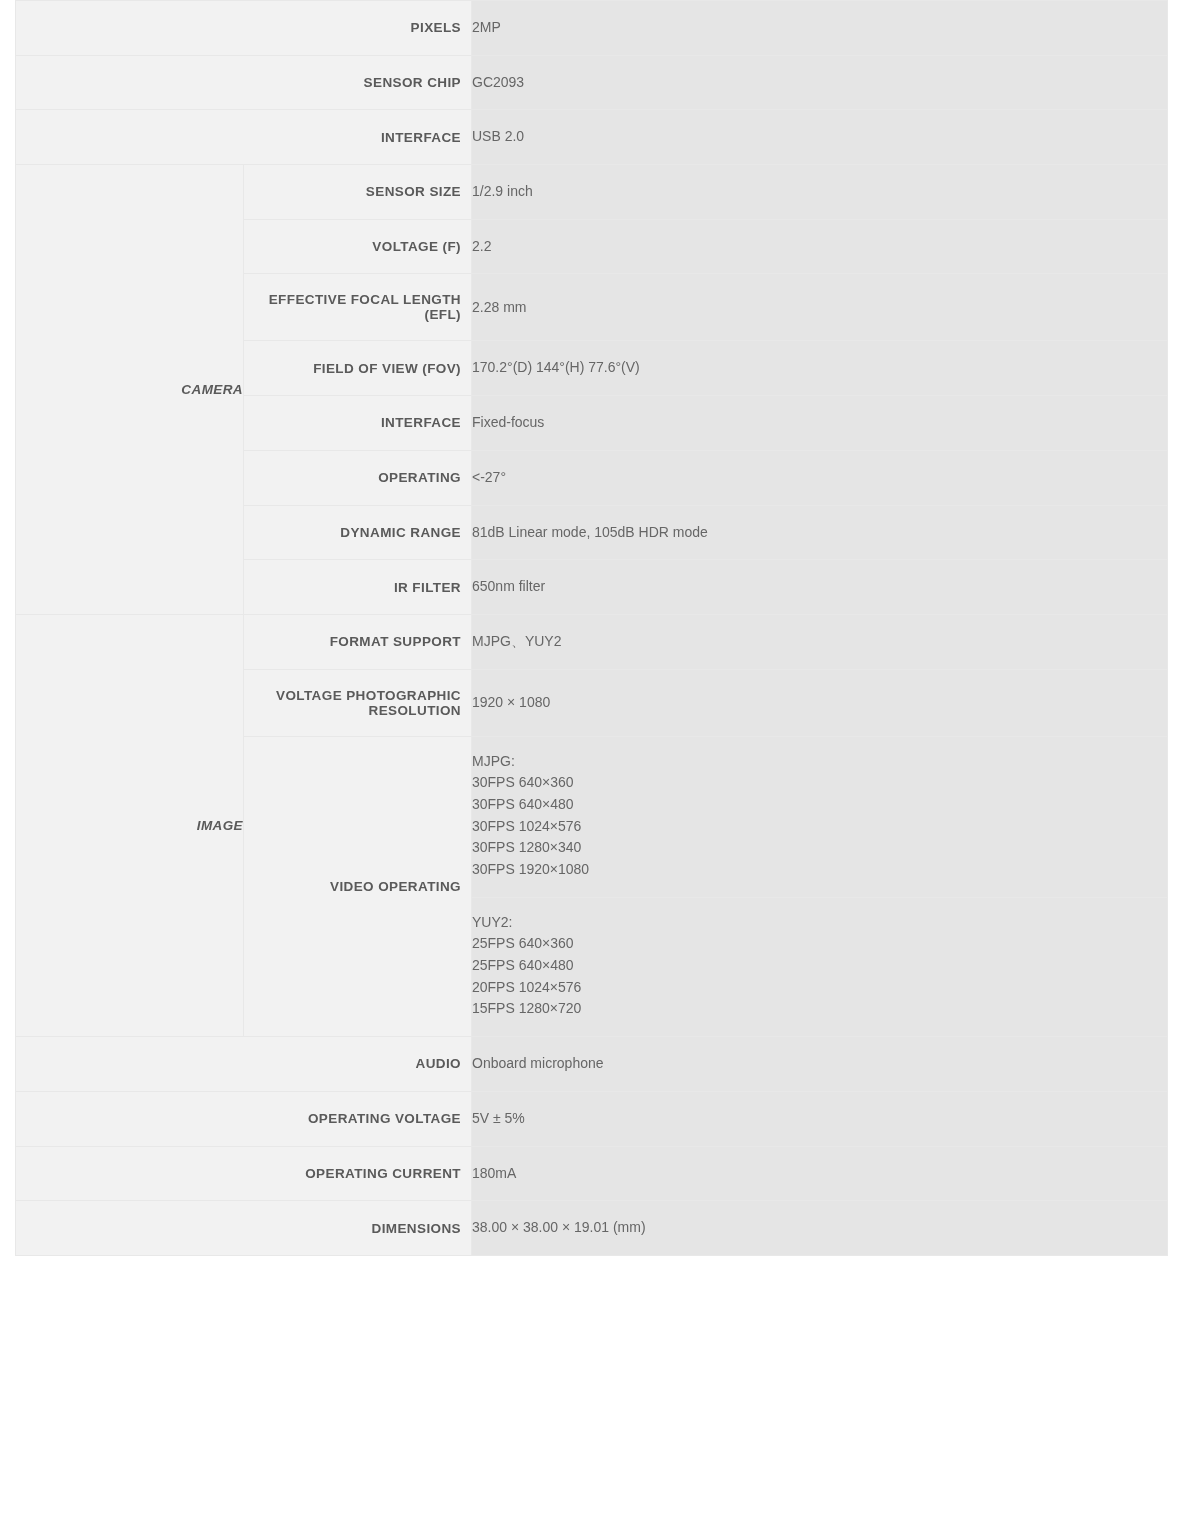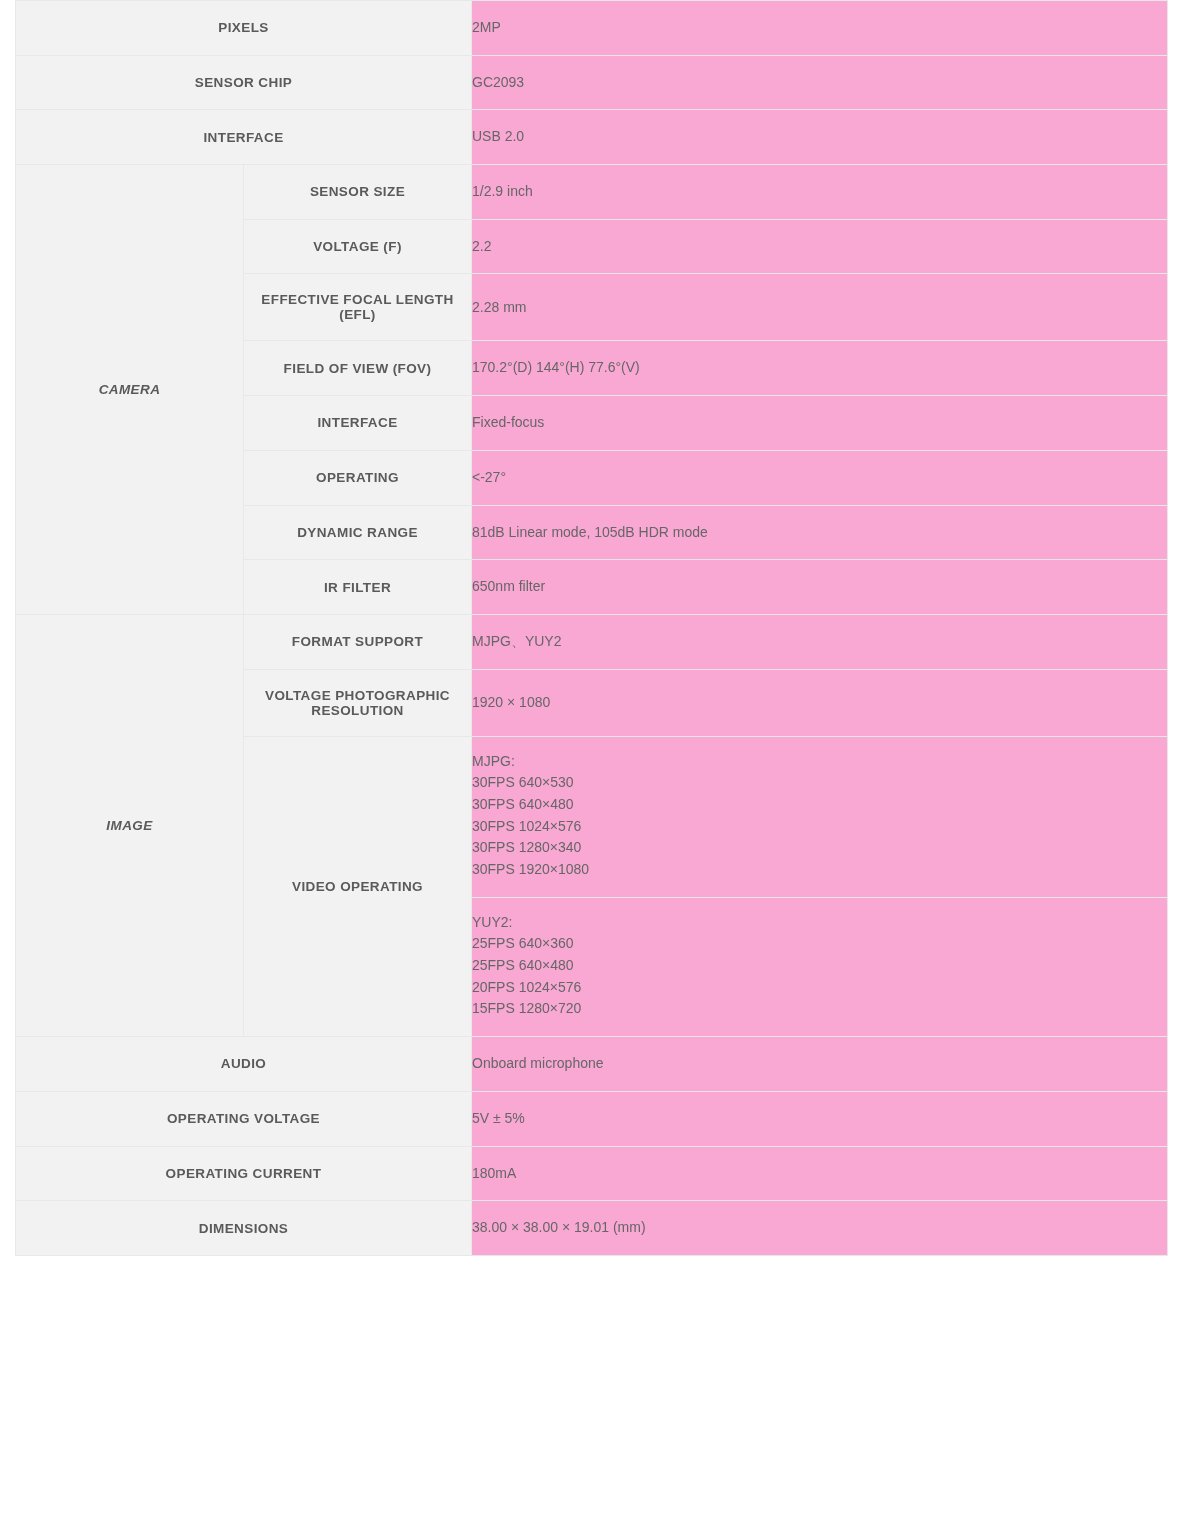--- a/index.html
+++ b/index.html
@@ -42,38 +42,38 @@
     border-bottom: 1px solid #e3e3e3;
   }
   table.spec-table td {
     border: 1px solid #e8e8e8;
     vertical-align: middle;
     padding: 0;
   }
   td.group-cell,
   td.label-cell {
     background: #f2f2f2;
-    text-align: center;
+    text-align: right;
     font-size: 13.5px;
     font-weight: bold;
     color: #5a5a5a;
     letter-spacing: 0.4px;
   }
   td.group-cell {
     width: 100px;
     font-style: italic;
   }
   td.label-cell {
     width: 355px;
   }
   td.label-cell-wide {
     width: 455px;
   }
   td.value-cell {
-    background: #f9a8d4;
+    background: #e5e5e5;
     text-align: left;
     font-size: 14px;
     color: #666666;
     padding-left: 16px;
     padding-right: 16px;
     line-height: 1.55;
     font-weight: 400;
   }
   .cell-pad {
     padding: 18px 10px;
@@ -226,21 +226,21 @@
           </td>
         </tr>
 
         <tr>
           <td class="label-cell" rowspan="2">
             <div class="cell-pad">VIDEO OPERATING</div>
           </td>
           <td class="value-cell">
             <div class="vr-block">
               <span class="vr-line">MJPG:</span>
-              <span class="vr-line">30FPS 640×530</span>
+              <span class="vr-line">30FPS 640×360</span>
               <span class="vr-line">30FPS 640×480</span>
               <span class="vr-line">30FPS 1024×576</span>
               <span class="vr-line">30FPS 1280×340</span>
               <span class="vr-line">30FPS 1920×1080</span>
             </div>
           </td>
         </tr>
 
         <tr>
           <td class="value-cell">

